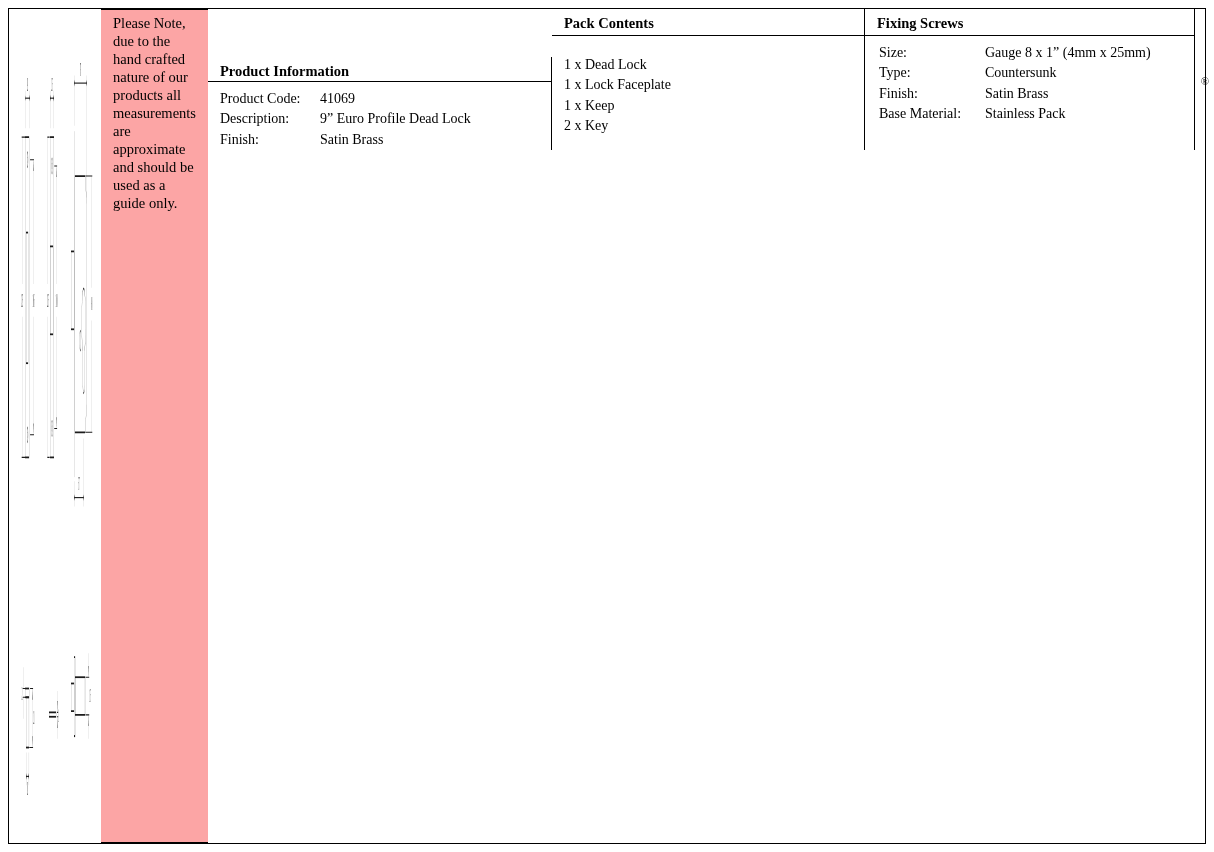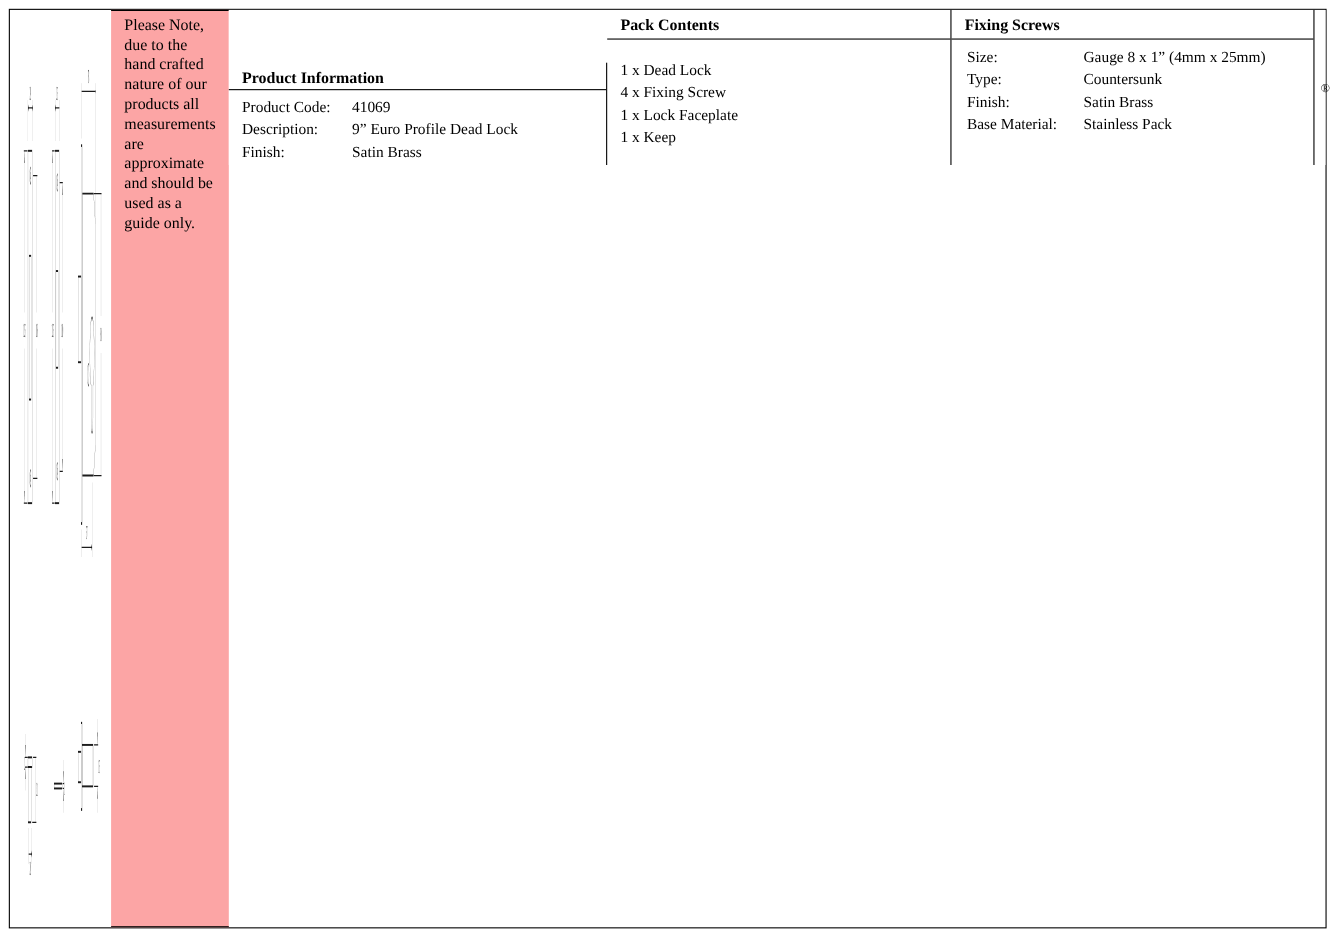--- a/index.html
+++ b/index.html
@@ -218,23 +218,23 @@
             <span class="kv-value">Satin Brass</span>
           </div>
         </div>
       </section>
 
       <section class="col col-pack">
         <div class="col-header">Pack Contents</div>
         <div class="col-body">
           <ul class="pack-list">
             <li>1 x Dead Lock</li>
-            <li>4 x Fixing Screw</li>
             <li>1 x Lock Faceplate</li>
             <li>1 x Keep</li>
+            <li>2 x Key</li>
           </ul>
         </div>
       </section>
 
       <section class="col col-fixing">
         <div class="col-header">Fixing Screws</div>
         <div class="col-body">
           <div class="kv-row">
             <span class="kv-label">Size:</span>
             <span class="kv-value">Gauge 8 x 1” (4mm x 25mm)</span>

